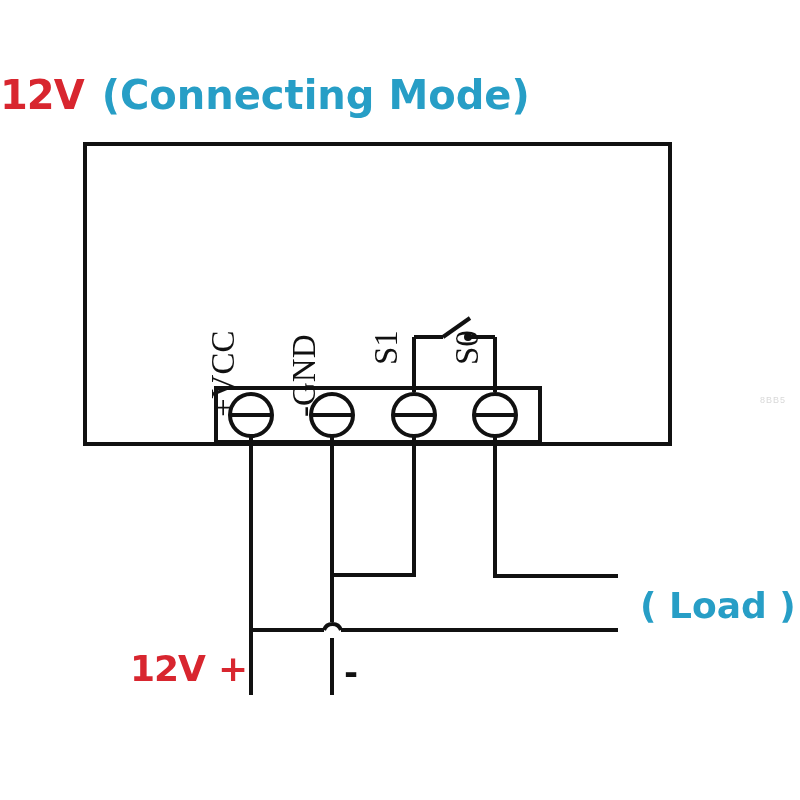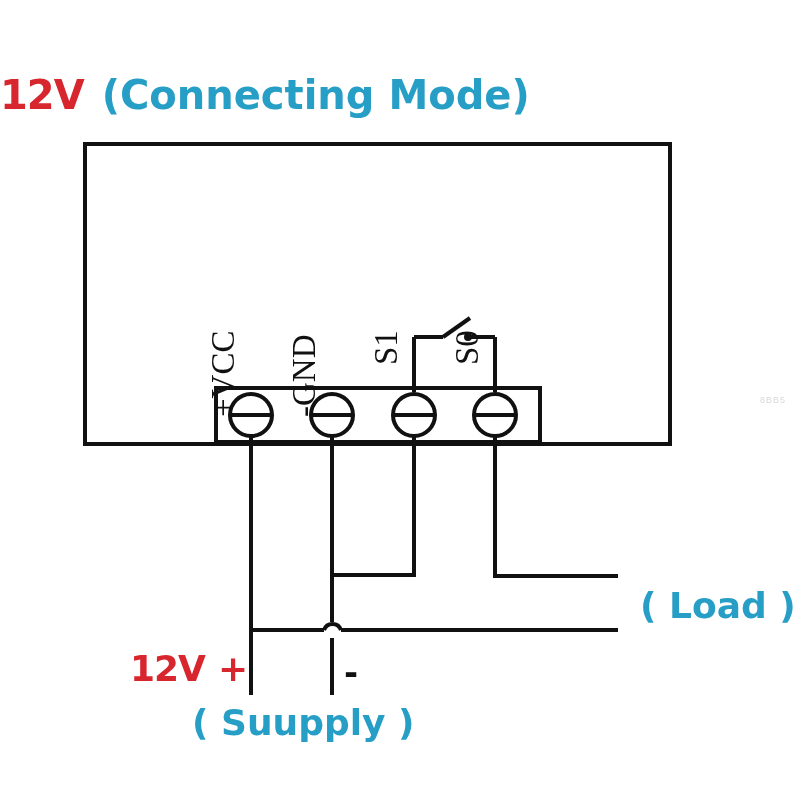--- a/index.html
+++ b/index.html
@@ -181,19 +181,18 @@
   </svg>
 
   <div class="term-label" style="left:242px; top:380px;">+VCC</div>
   <div class="term-label" style="left:323px; top:380px;">-GND</div>
   <div class="term-label" style="left:405px; top:328px;">S1</div>
   <div class="term-label" style="left:486px; top:328px;">S0</div>
 
   <div class="supply-voltage">12V</div>
   <div class="supply-plus">+</div>
   <div class="supply-minus">-</div>
-  <div class="supply-caption">( Suupply )</div>
 
   <div class="load-caption">( Load )</div>
 
   <div class="watermark">8BB5</div>
 
 </div>
 
 </body></html>

